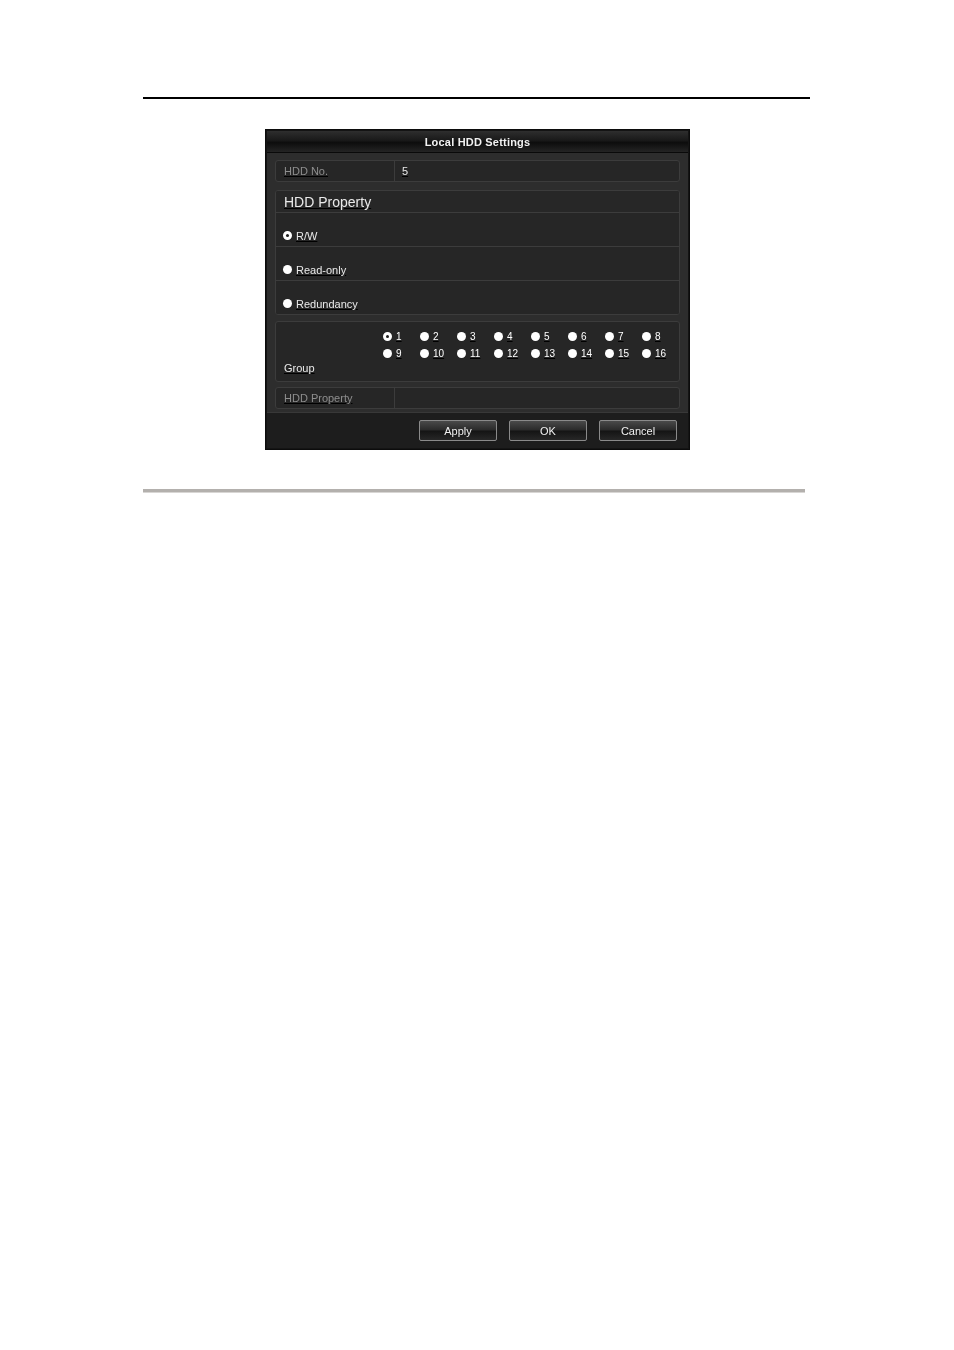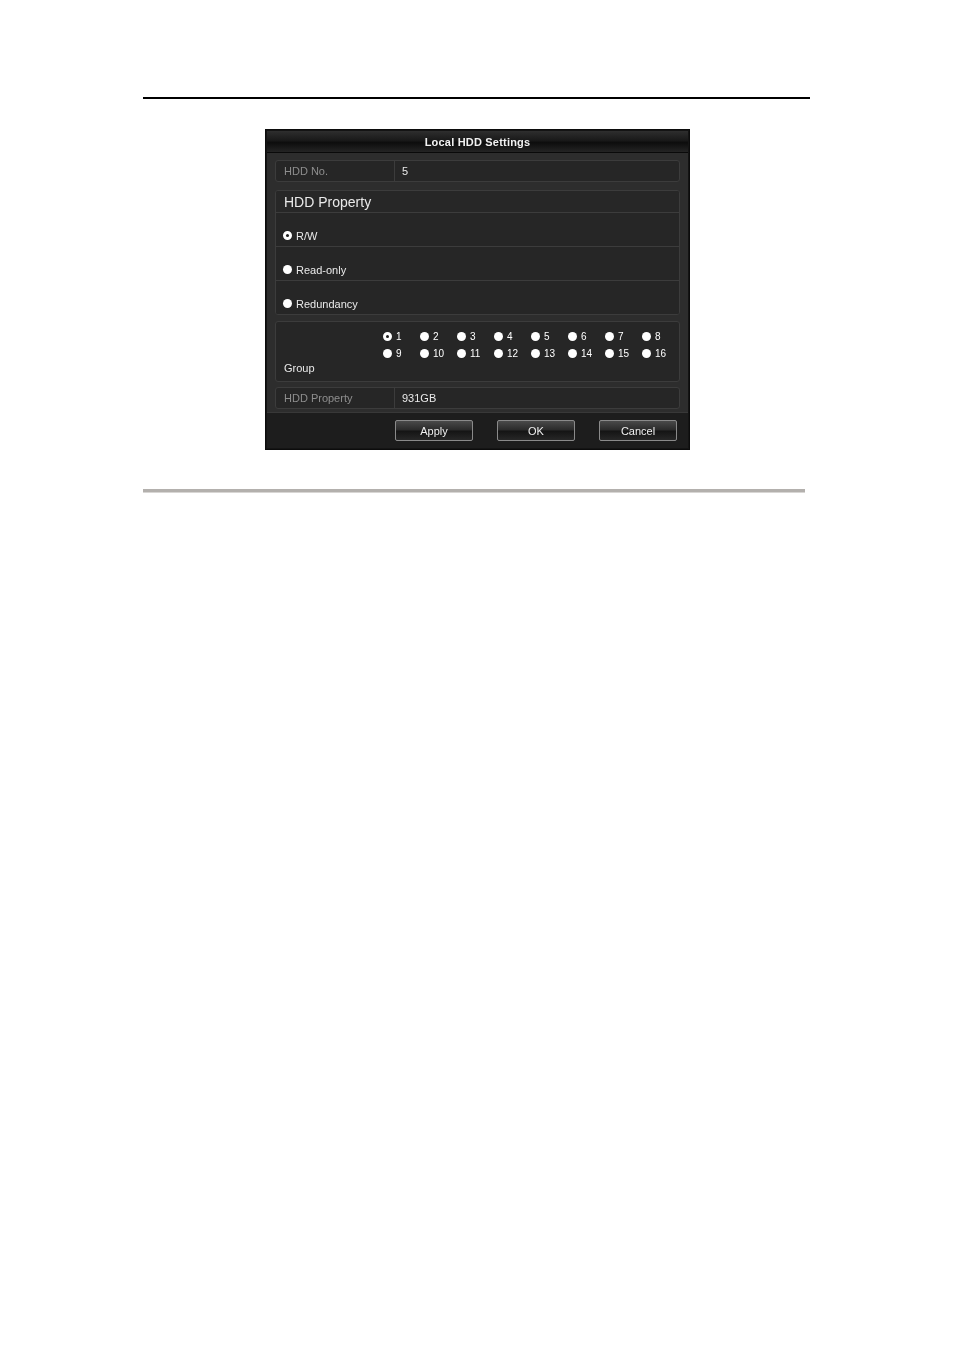--- a/index.html
+++ b/index.html
@@ -60,20 +60,21 @@
     justify-content: center;
     border-bottom: 1px solid #0a0a0a;
   }
 
   .dialog-body {
     position: relative;
     padding: 7px 8px 0 8px;
     background: #2d2d2d;
     height: 261px;
     box-sizing: border-box;
+    text-decoration: underline;
   }
 
   
   .field-row {
     display: flex;
     align-items: stretch;
     height: 22px;
     background: #262626;
     border: 1px solid #3c3c3c;
     border-radius: 3px;
@@ -208,21 +209,21 @@
     border-top: 1px solid #383838;
     display: flex;
     align-items: center;
     justify-content: flex-end;
     padding-right: 11px;
     box-sizing: border-box;
   }
   .dlg-btn {
     width: 78px;
     height: 21px;
-    margin-left: 24px;
+    margin-left: 12px;
     border: 1px solid #8a8a8a;
     border-radius: 2px;
     background: linear-gradient(to bottom, #4a4a4a 0%, #2a2a2a 48%, #141414 52%, #272727 100%);
     color: #f0f0f0;
     font-size: 11px;
     font-family: "Liberation Sans", sans-serif;
     display: flex;
     align-items: center;
     justify-content: center;
     cursor: pointer;
@@ -344,21 +345,20 @@
           </div>
         </div>
 
       </div>
     </div>
 
     <div class="spacer-5"></div>
 
     <div class="field-row">
       <div class="field-label">HDD Property</div>
-      <div class="field-value">931GB</div>
     </div>
 
   </div>
 
   <div class="dialog-footer">
     <div class="dlg-btn">Apply</div>
     <div class="dlg-btn">OK</div>
     <div class="dlg-btn">Cancel</div>
   </div>
 

